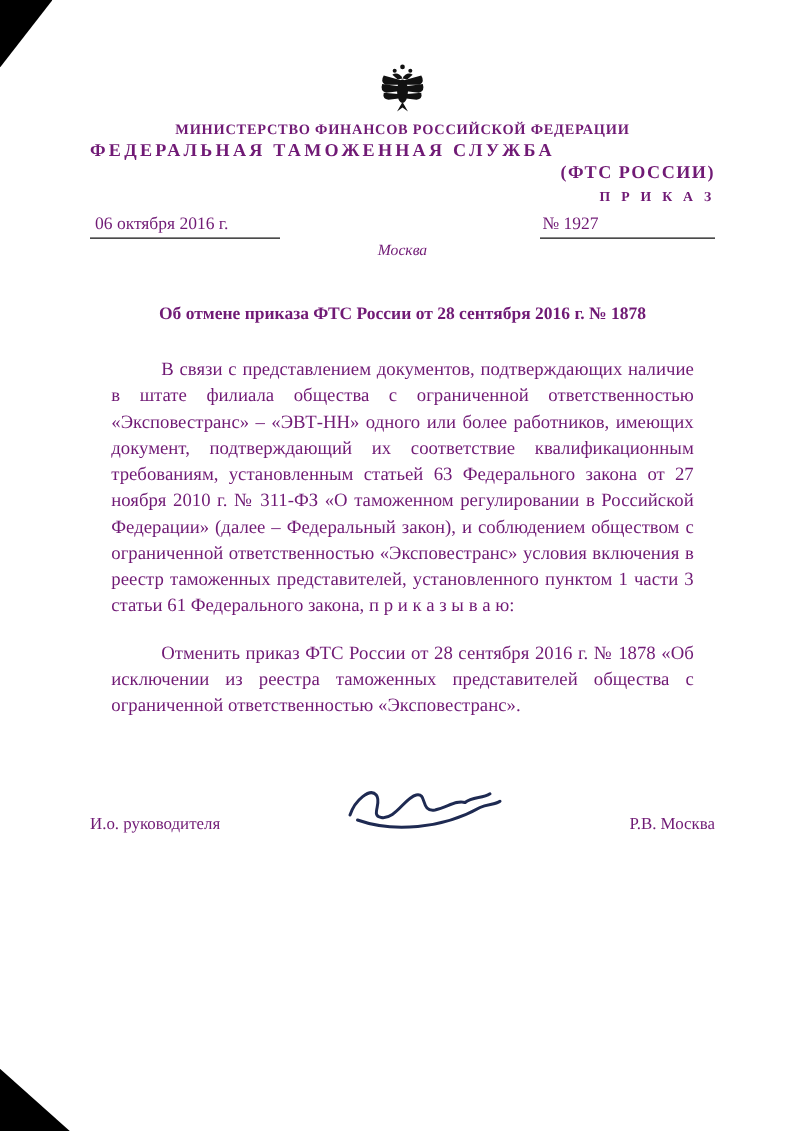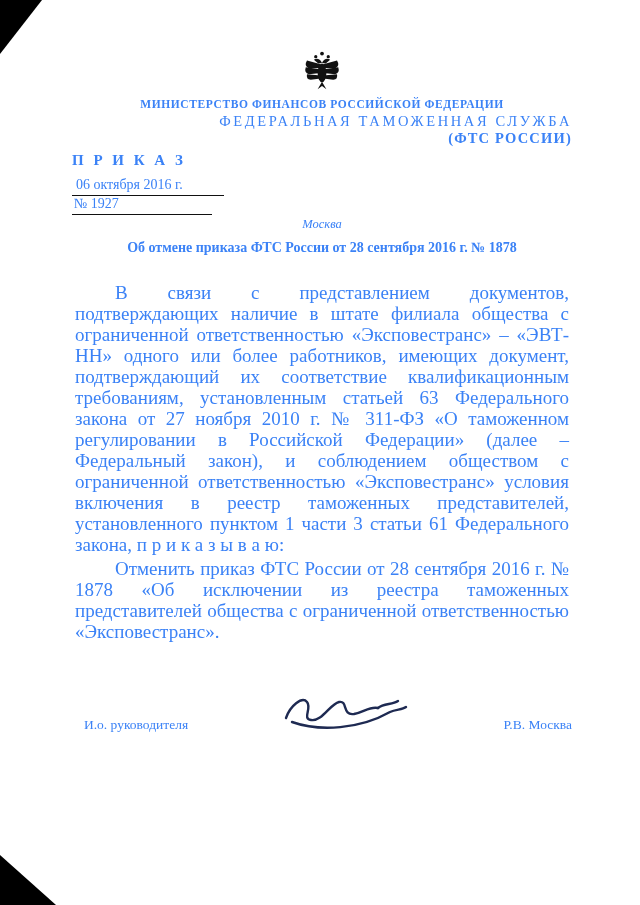--- a/index.html
+++ b/index.html
@@ -2,21 +2,21 @@
 <html><head>
 <meta charset="utf-8">
 <style>
   html, body { margin: 0; padding: 0; background: #ffffff; }
   .page {
     position: relative;
     width: 640px;
     height: 905px;
     margin: 0 auto;
     background: #ffffff;
-    color: #3b82f6;
+    color: #701a75;
     font-family: "Liberation Serif", serif;
     overflow: hidden;
   }
   .corner { position: absolute; background: #000; }
   .corner-top-left {
     top: 0; left: 0; width: 42px; height: 54px;
     clip-path: polygon(0 0, 100% 0, 0 100%);
   }
   .corner-bottom-left {
     bottom: 0; left: 0; width: 56px; height: 50px;
@@ -24,62 +24,62 @@
   }
   .content { padding: 50px 68px 0 72px; }
 
   .emblem { width: 40px; height: 42px; margin: 0 auto 6px auto; }
 
   .ministry {
     text-align: center; font-weight: bold;
     font-size: 11.5px; letter-spacing: 0.6px;
   }
   .agency {
-    text-align: right; font-weight: normal;
+    text-align: left; font-weight: bold;
     font-size: 14.5px; letter-spacing: 2.6px; margin-top: 3px;
   }
   .agency-abbr {
     text-align: right; font-weight: bold;
     font-size: 14.5px; letter-spacing: 1.2px;
   }
   .doctype {
-    text-align: left; font-weight: bold;
-    font-size: 15px; letter-spacing: 3px; margin-top: 5px;
+    text-align: right; font-weight: bold;
+    font-size: 11px; letter-spacing: 3px; margin-top: 5px;
   }
 
   .date-row {
     display: flex; justify-content: space-between;
-    margin-top: 8px; font-size: 14px; flex-direction: column;
+    margin-top: 8px; font-size: 14px;
   }
   .date-cell {
     width: 148px; border-bottom: 1.6px solid #111;
     padding: 0 0 2px 4px; white-space: nowrap;
   }
   .number-cell {
     width: 138px; border-bottom: 1.6px solid #111;
     padding: 0 0 2px 2px; white-space: nowrap;
   }
   .city { text-align: center; font-size: 12.5px; margin-top: 2px; font-style: italic; }
 
   .doc-title {
     text-align: center; font-weight: bold;
-    font-size: 14px; margin-top: 8px;
+    font-size: 14px; margin-top: 36px;
   }
 
   .para {
-    margin: 3px; text-align: justify; text-indent: 40px;
-    font-size: 19px; line-height: 21px;
+    margin: 17px; text-align: justify; text-indent: 40px;
+    font-size: 15px; line-height: 21px;
   }
   .para-first { margin-top: 26px; }
 
   .sig-row {
     display: flex; align-items: flex-end;
     margin-top: 44px; font-size: 13.5px;
   }
-  .sig-left { line-height: 19px; white-space: nowrap; margin-left: 12px; }
+  .sig-left { line-height: 19px; white-space: nowrap; }
   .sig-mark { flex: 1; display: flex; justify-content: center; align-items: flex-end; }
   .sig-mark svg { margin-bottom: -2px; }
   .sig-name { white-space: nowrap; padding-bottom: 1px; }
 </style>
 </head>
 <body>
 
 <div class="page">
 
   <div class="corner corner-top-left"></div>

